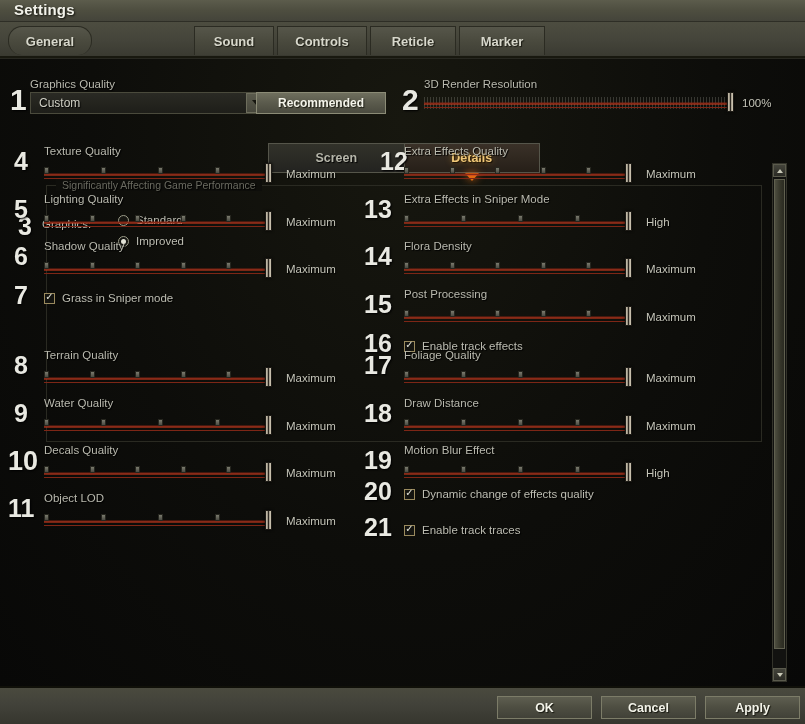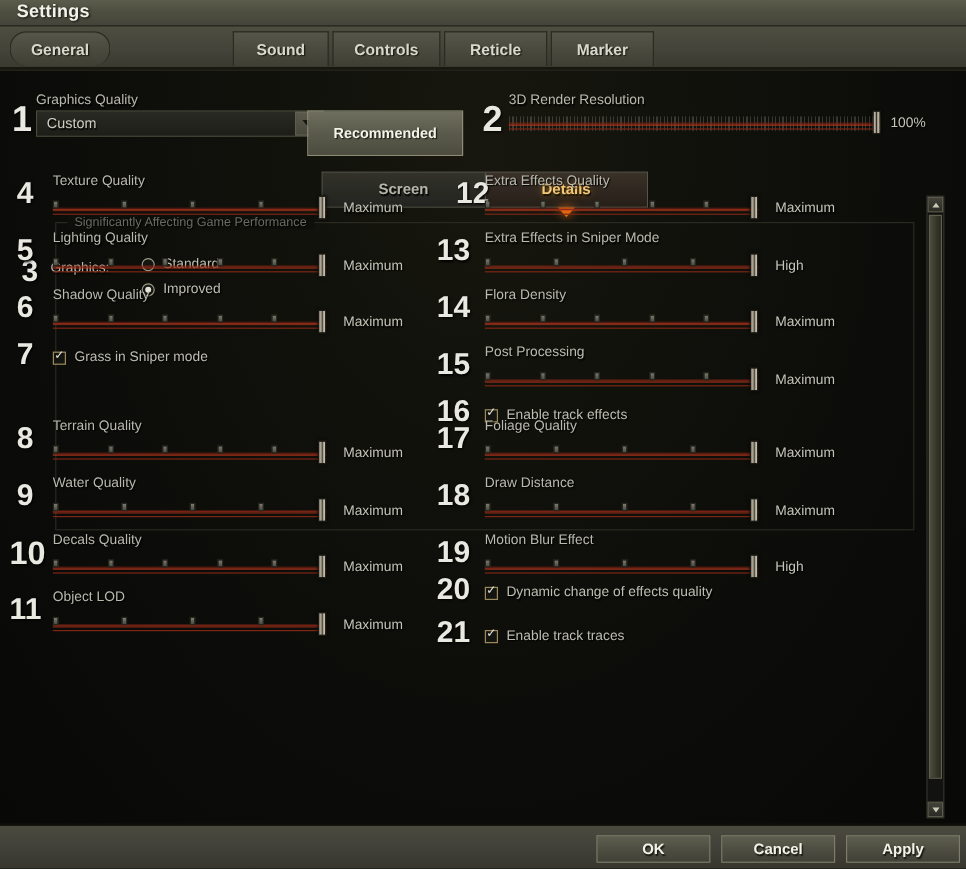--- a/index.html
+++ b/index.html
@@ -98,21 +98,21 @@
     display:flex; align-items:center; justify-content:center;
   }
   .combo .arrow i {
     display:block; width:0;height:0;
     border-left:5px solid transparent;
     border-right:5px solid transparent;
     border-top:6px solid #15150f;
   }
   .btn-rec {
     position:absolute;
-    height:38px;
+    height:22px;
     background: linear-gradient(180deg,#6f6f5e 0%,#5b5b4d 48%,#4b4b3f 100%);
     border:1px solid #8b8b76;
     color:#f4f4ea; font-size:12px; font-weight:bold;
     display:flex; align-items:center; justify-content:center;
     text-shadow:1px 1px 1px #1b1b12;
     cursor:pointer;
   }
 
   
   #segwrap {

